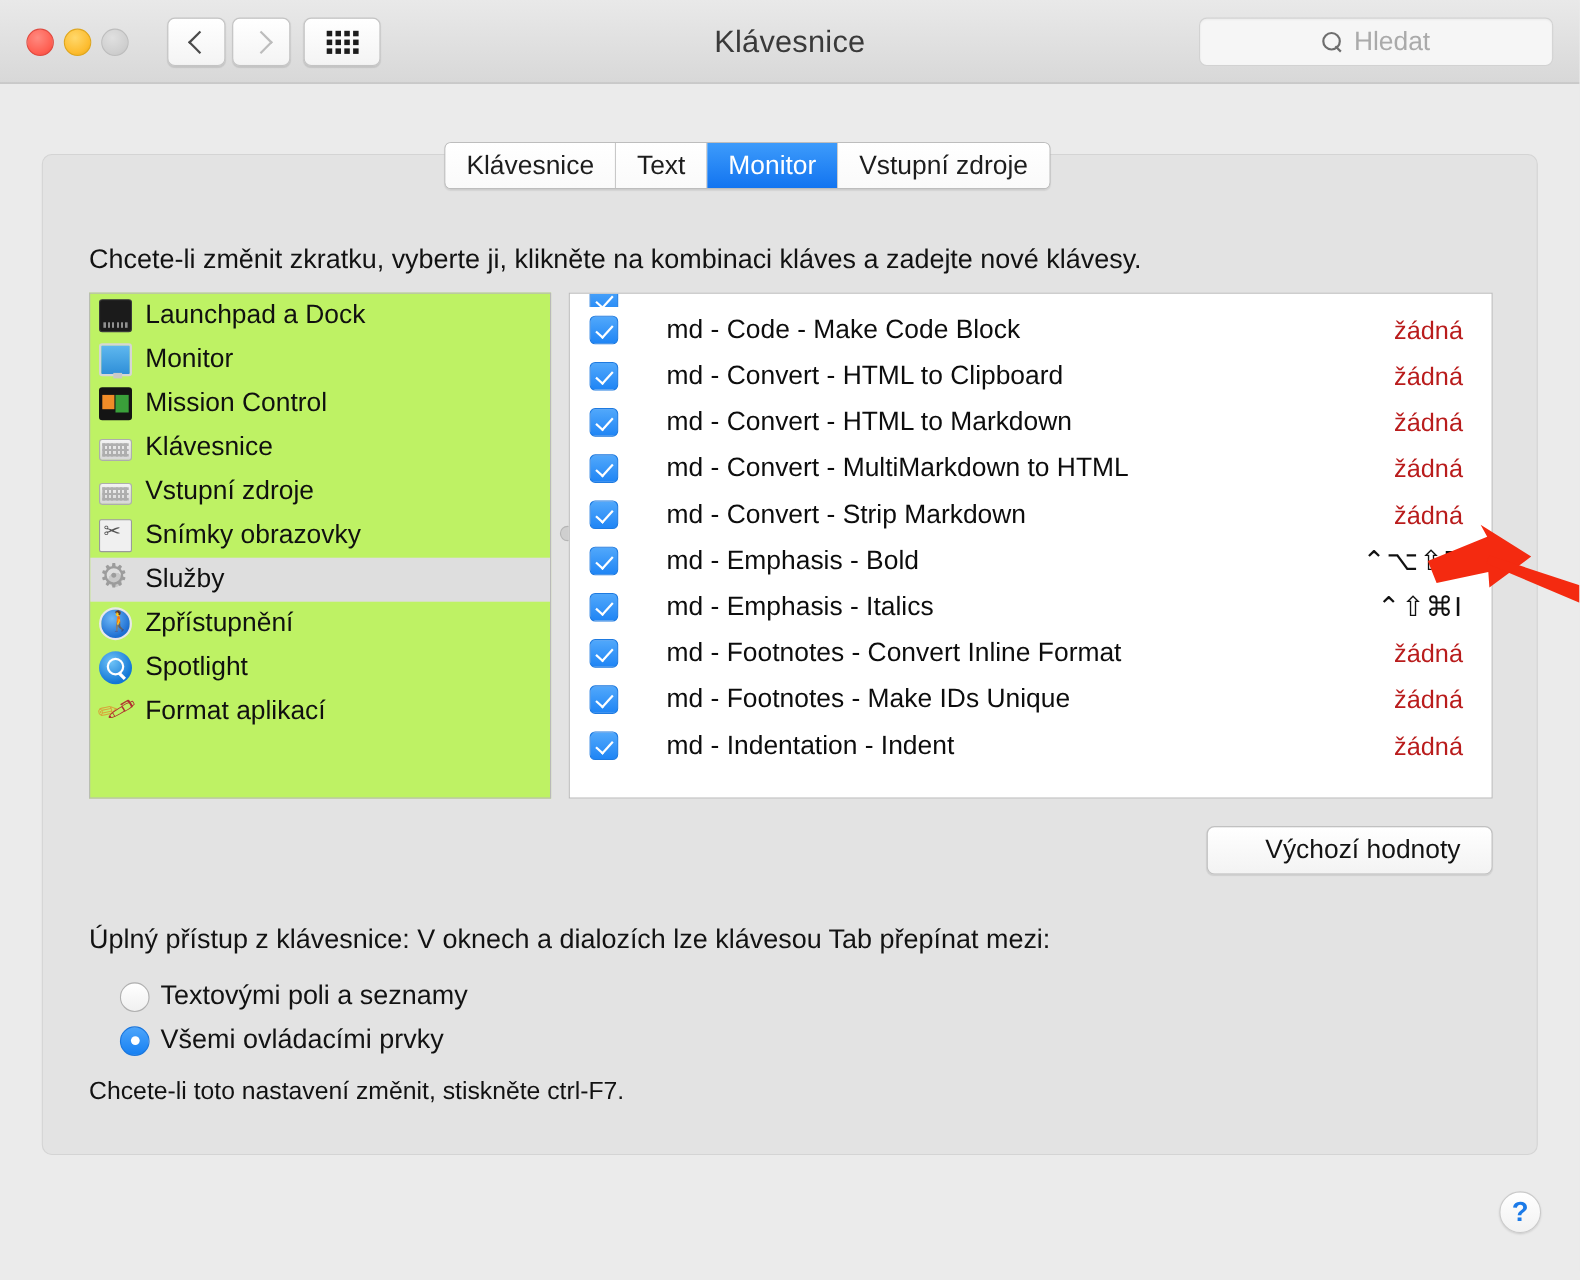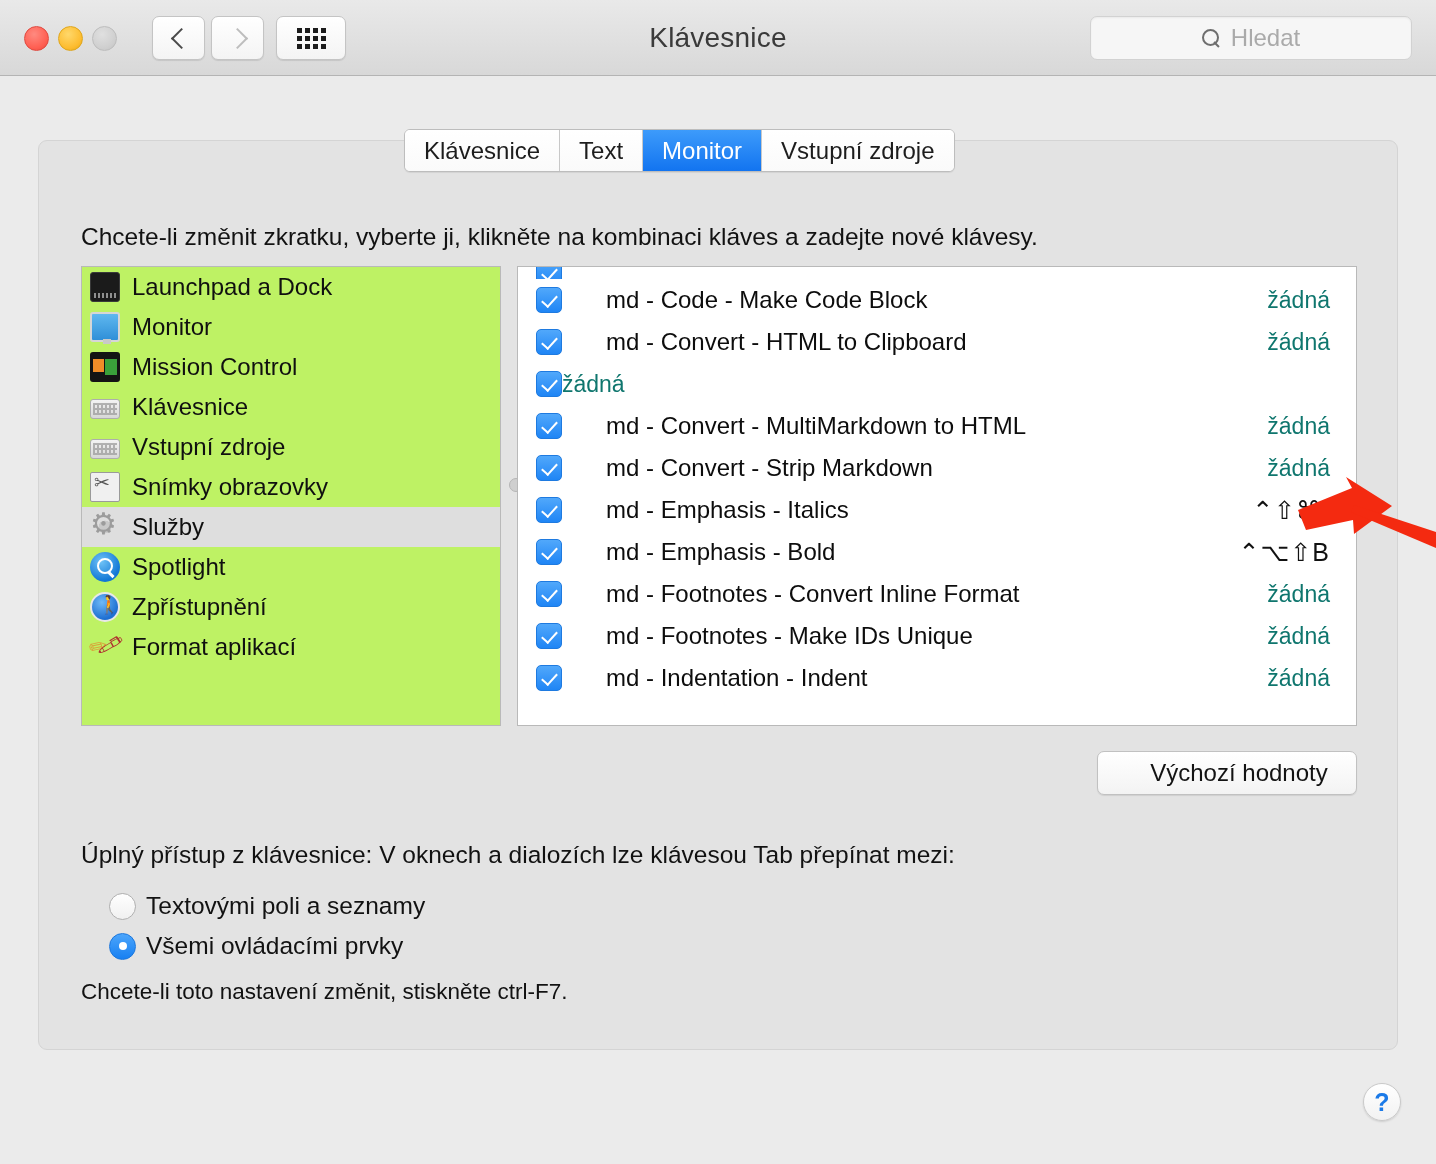--- a/index.html
+++ b/index.html
@@ -176,21 +176,21 @@
   }
   .srow.selected .cbx { background: linear-gradient(to bottom,#69b7ff,#2d93ff); }
   .cbx::after {
     content: ""; position: absolute; left: 8px; top: 4px;
     width: 7px; height: 13px;
     border-right: 2.8px solid #ffffff; border-bottom: 2.8px solid #ffffff;
     transform: rotate(42deg);
   }
   .sname { flex: 1 1 auto; margin-left: 44px; font-size: 24px; color: #0d0d0d; white-space: nowrap; }
   .srow.selected .sname { color: #ffffff; }
-  .skey { font-size: 23px; color: #0f766e; margin-right: 26px; white-space: nowrap; }
+  .skey { font-size: 23px; color: #b91c1c; margin-right: 26px; white-space: nowrap; }
   .skey.hasKey { color: #111111; font-size: 25px; letter-spacing: 1px; }
   .srow.selected .skey { color: #ffffff; }
 
   
   .defbtn {
     position: absolute; left: 1058px; top: 610px; width: 260px; height: 44px;
     border-radius: 7px; background: linear-gradient(to bottom,#ffffff,#f3f3f3);
     border: 1px solid #c1c1c1; box-shadow: 0 1px 1px rgba(0,0,0,.09);
     display: flex; align-items: center; justify-content: center;
     font-size: 24px; color: #131313; padding-left: 24px;
@@ -306,28 +306,28 @@
       </div>
       <div class="side-item">
         <span class="sicon ic-screenshot"></span>
         <span class="side-label">Snímky obrazovky</span>
       </div>
       <div class="side-item selected">
         <span class="sicon ic-services"></span>
         <span class="side-label">Služby</span>
       </div>
       <div class="side-item">
+        <span class="sicon ic-access"></span>
+        <span class="side-label">Zpřístupnění</span>
+      </div>
+      <div class="side-item">
         <span class="sicon ic-spotlight"></span>
         <span class="side-label">Spotlight</span>
       </div>
       <div class="side-item">
-        <span class="sicon ic-access"></span>
-        <span class="side-label">Zpřístupnění</span>
-      </div>
-      <div class="side-item">
         <span class="sicon ic-appshort"></span>
         <span class="side-label">Format aplikací</span>
       </div>
     </div>
 
     <div class="splitter">
       <span class="grab"></span>
     </div>
 
     <div class="shortlist">
@@ -341,41 +341,42 @@
         <span class="sname">md - Code - Make Code Block</span>
         <span class="skey">žádná</span>
       </div>
       <div class="srow">
         <span class="cbx"></span>
         <span class="sname">md - Convert - HTML to Clipboard</span>
         <span class="skey">žádná</span>
       </div>
       <div class="srow">
         <span class="cbx"></span>
+        <span class="sname">md - Convert - HTML to Markdown</span>
         <span class="skey">žádná</span>
       </div>
       <div class="srow">
         <span class="cbx"></span>
         <span class="sname">md - Convert - MultiMarkdown to HTML</span>
         <span class="skey">žádná</span>
       </div>
       <div class="srow">
         <span class="cbx"></span>
         <span class="sname">md - Convert - Strip Markdown</span>
         <span class="skey">žádná</span>
+      </div>
+      <div class="srow">
+        <span class="cbx"></span>
+        <span class="sname">md - Emphasis - Bold</span>
+        <span class="skey hasKey">⌃⌥⇧B</span>
       </div>
       <div class="srow">
         <span class="cbx"></span>
         <span class="sname">md - Emphasis - Italics</span>
         <span class="skey hasKey">⌃⇧⌘I</span>
-      </div>
-      <div class="srow">
-        <span class="cbx"></span>
-        <span class="sname">md - Emphasis - Bold</span>
-        <span class="skey hasKey">⌃⌥⇧B</span>
       </div>
       <div class="srow">
         <span class="cbx"></span>
         <span class="sname">md - Footnotes - Convert Inline Format</span>
         <span class="skey">žádná</span>
       </div>
       <div class="srow">
         <span class="cbx"></span>
         <span class="sname">md - Footnotes - Make IDs Unique</span>
         <span class="skey">žádná</span>

